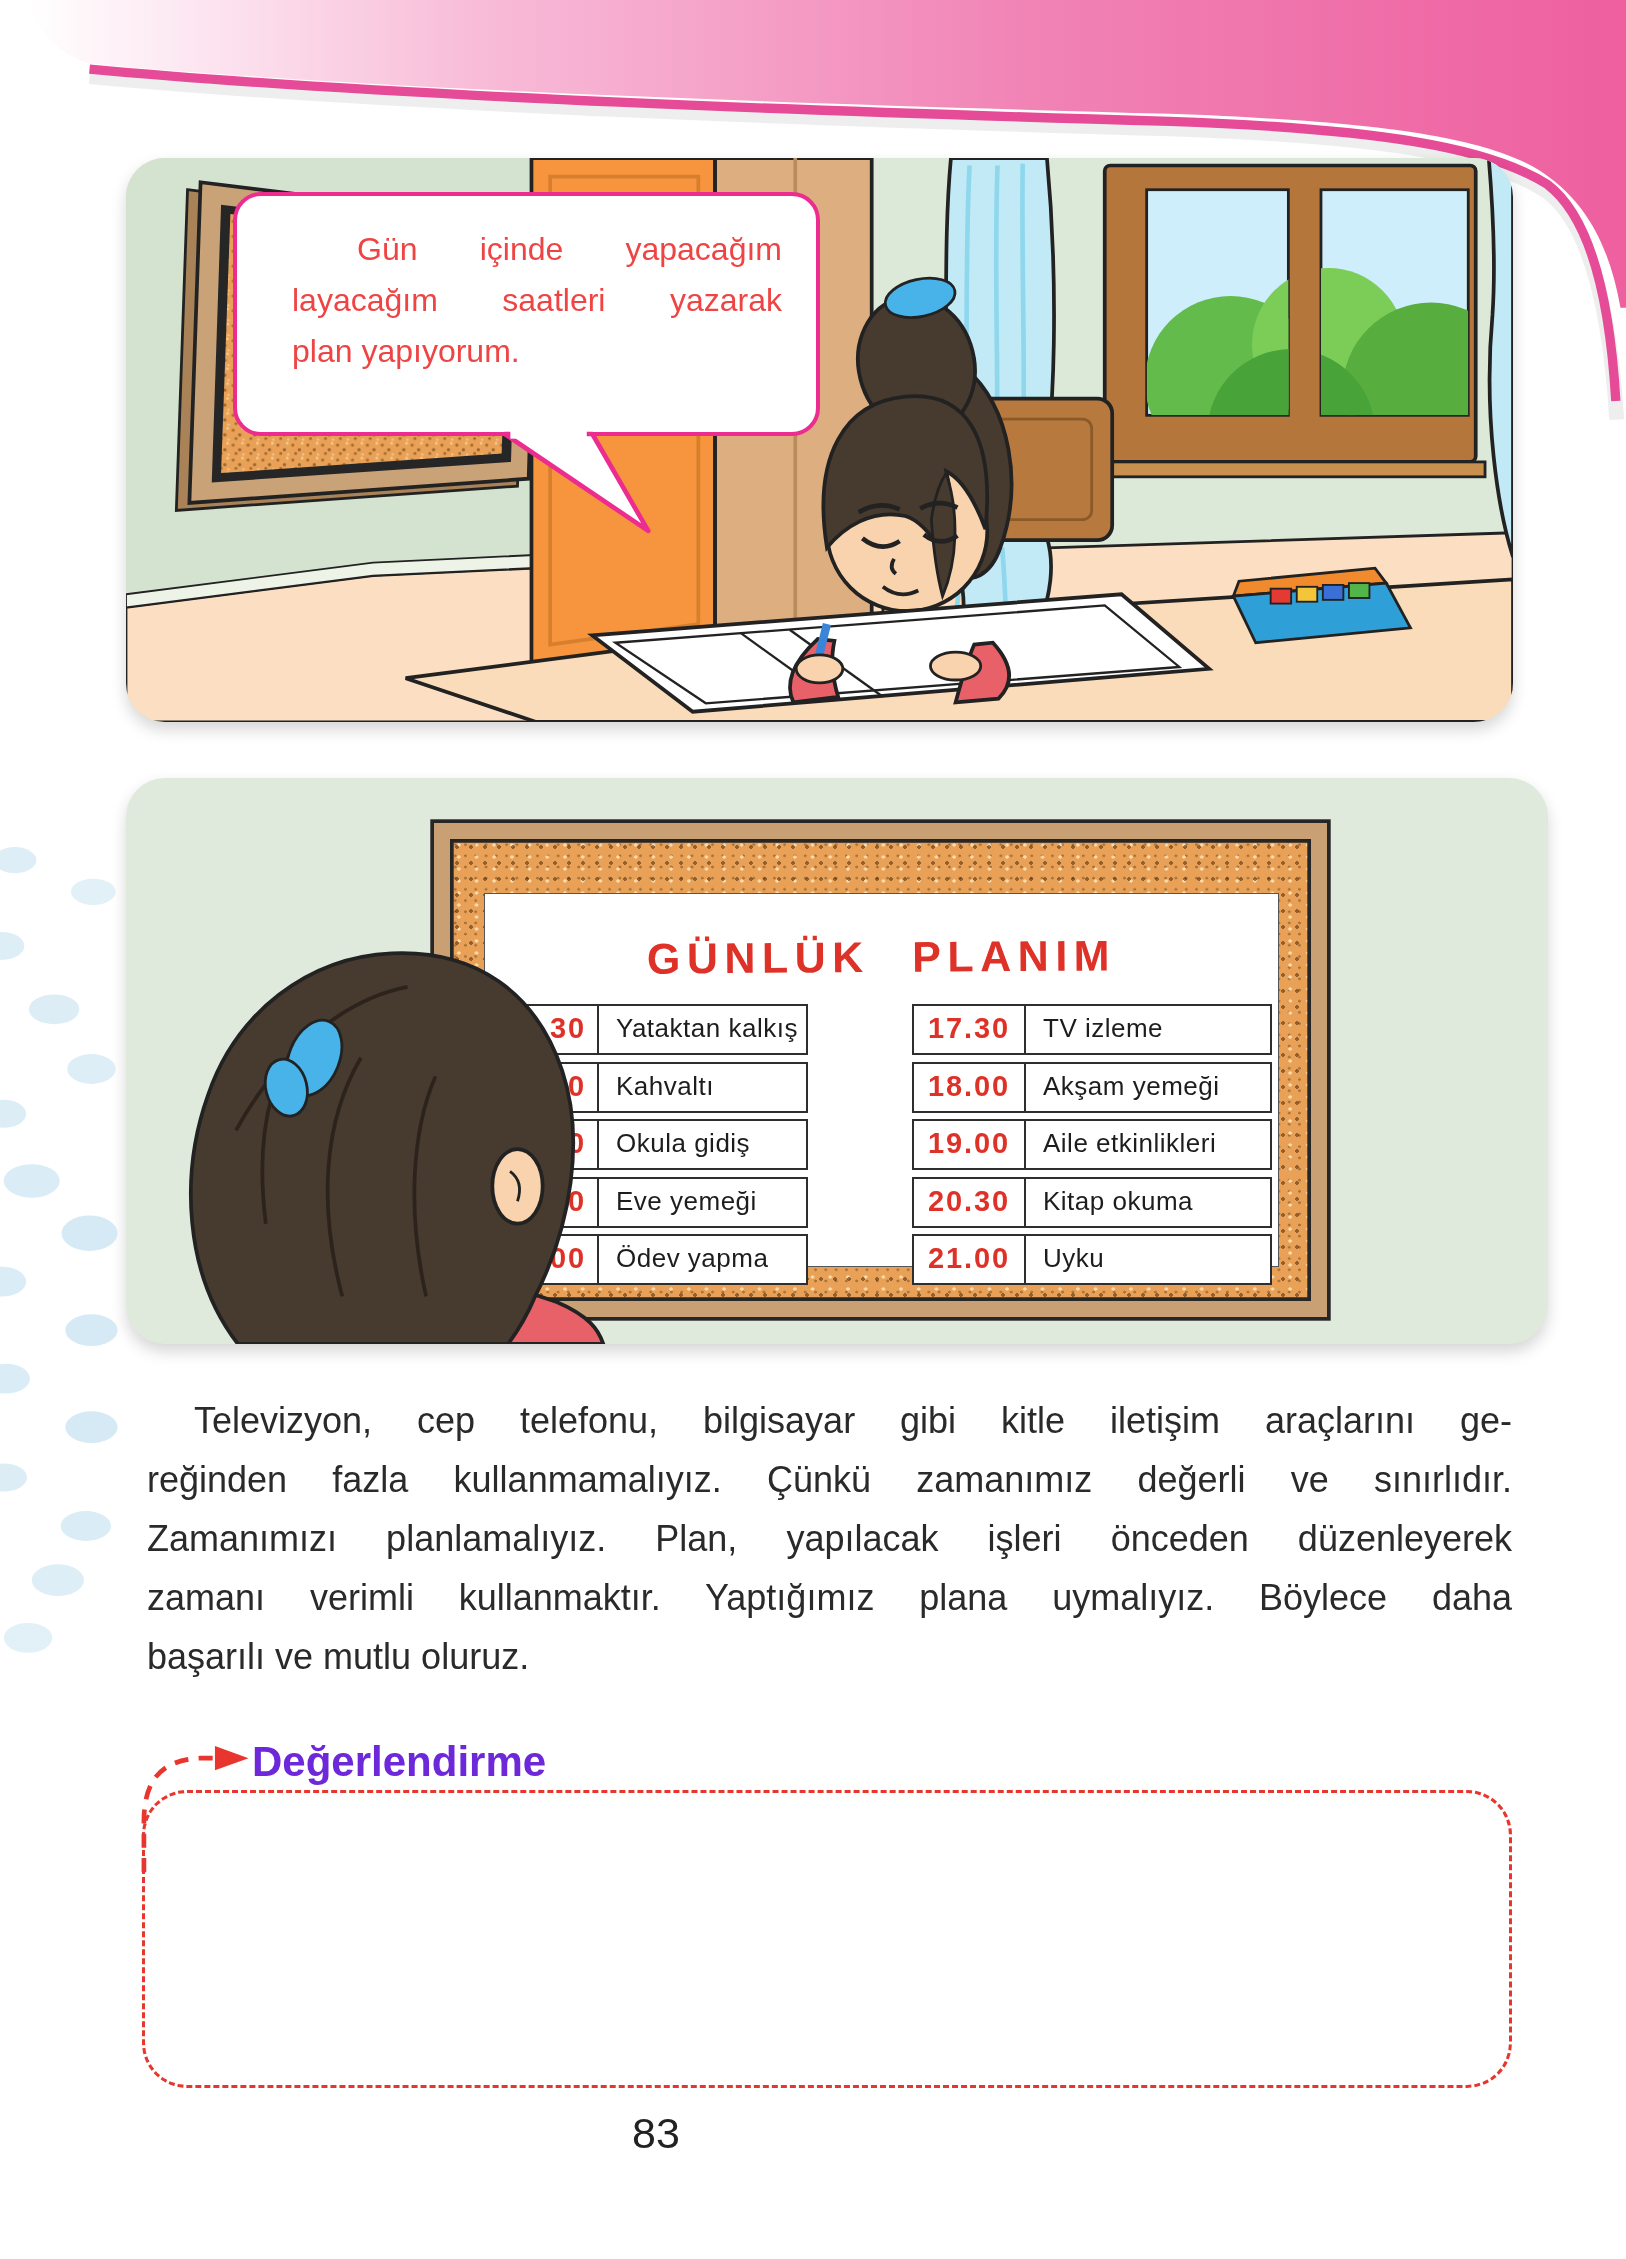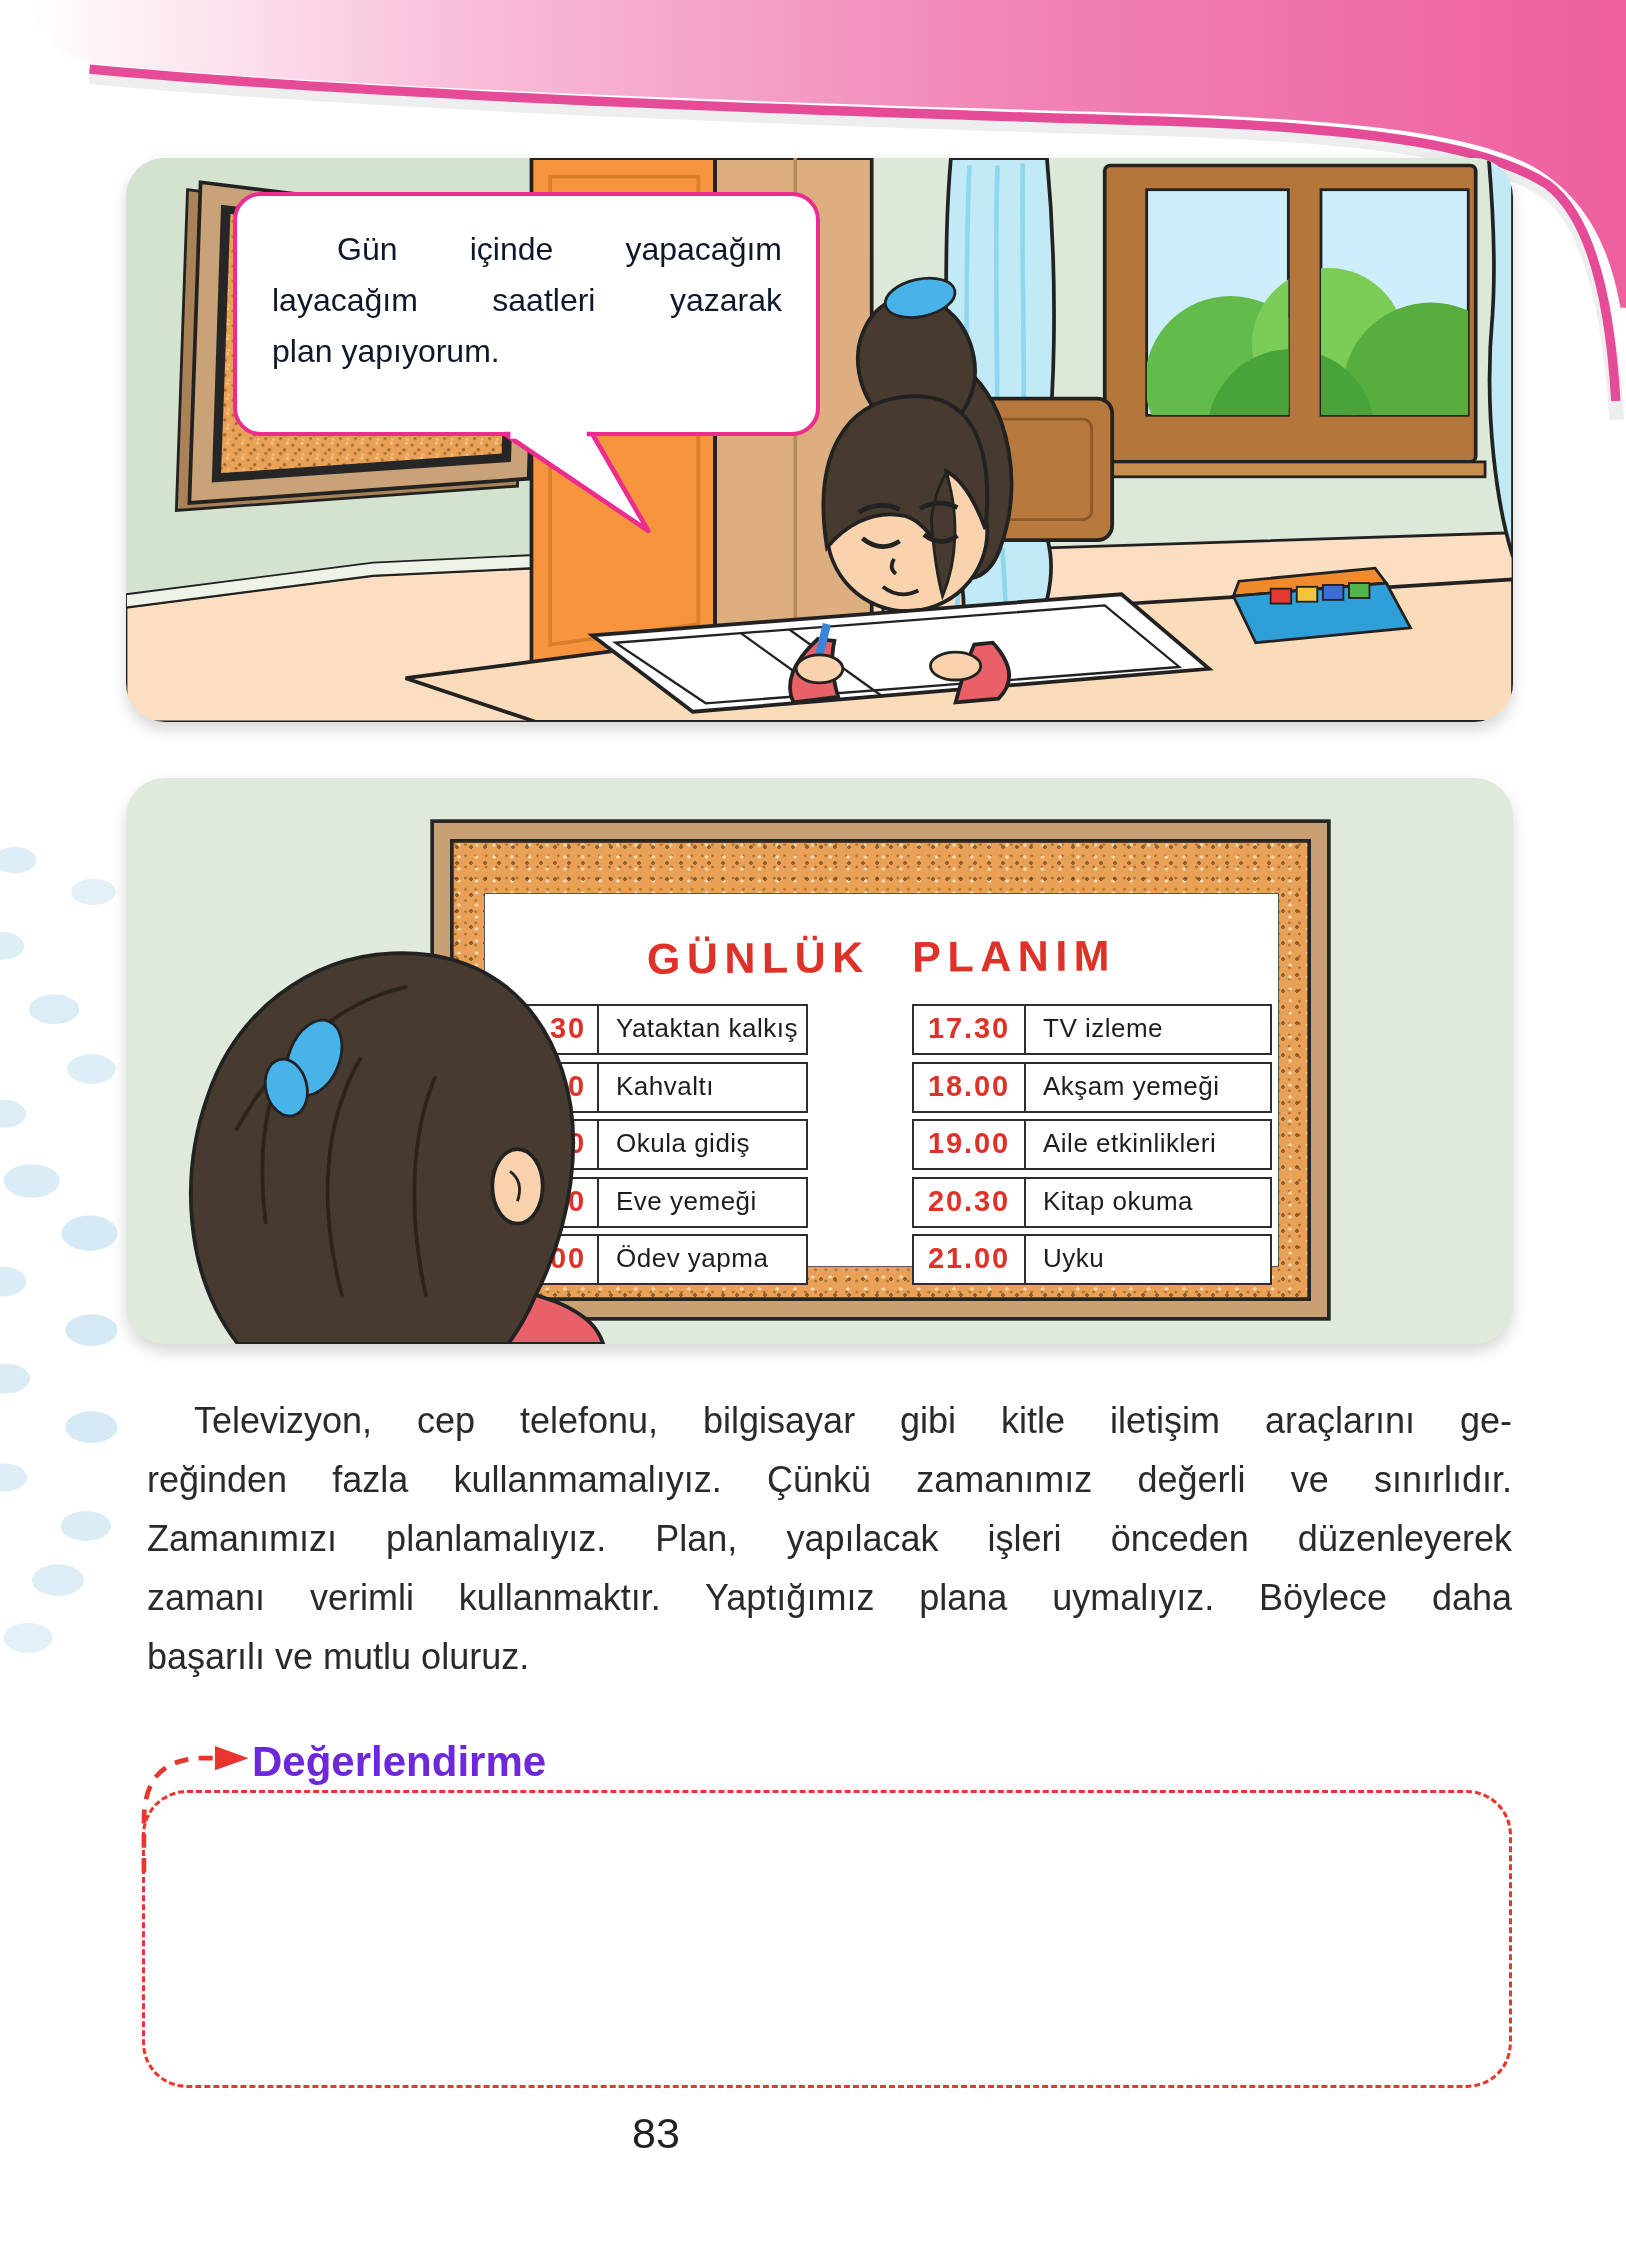--- a/index.html
+++ b/index.html
@@ -5,27 +5,27 @@
   html,body{margin:0;padding:0;background:#ffffff;}
   .page{position:relative;width:1627px;height:2260px;background:#ffffff;overflow:hidden;
         font-family:"Liberation Sans","DejaVu Sans",sans-serif;color:#2b2b2b;}
   .abs{position:absolute;}
   svg{display:block;}
 
   
   .illo{position:absolute;border-radius:39px;overflow:hidden;
         box-shadow:0 7.5px 15px rgba(0,0,0,.16);}
   .illo1{left:126px;top:158px;width:1387px;height:564px;background:#dce9d8;}
-  .illo2{left:126px;top:778px;width:1387px;height:566px;background:#dfeadd;}
+  .illo2{left:126px;top:778px;width:1387px;height:566px;background:#dfeadd;padding-left:35px;}
 
   
   .bubble{position:absolute;left:107px;top:34px;width:587px;height:244px;
           background:#ffffff;border:4.7px solid #ec2c8e;border-radius:28px;
           padding:28px 34px 0 35px;box-sizing:border-box;}
-  .bubble .bline{font-size:32px;line-height:51px;color:#0f172a;}
+  .bubble .bline{font-size:32px;line-height:51px;color:#ef4444;margin-left:20px;}
   .bubble .bline.just{text-align:justify;text-align-last:justify;}
   .bubble .bline.first{text-indent:65px;}
   .bubble-tail{position:absolute;left:362px;top:272px;width:205px;height:117px;pointer-events:none;}
 
   
   .board{position:absolute;left:308px;top:45px;width:893px;height:494px;
          background:#e8a156;border:16px solid #c8a074;box-sizing:border-box;
          box-shadow:0 0 0 3.7px #262626, inset 0 0 0 3.7px #262626;
          background-image:
            radial-gradient(circle,rgba(60,30,5,.50) 1.7px,transparent 1.9px),

